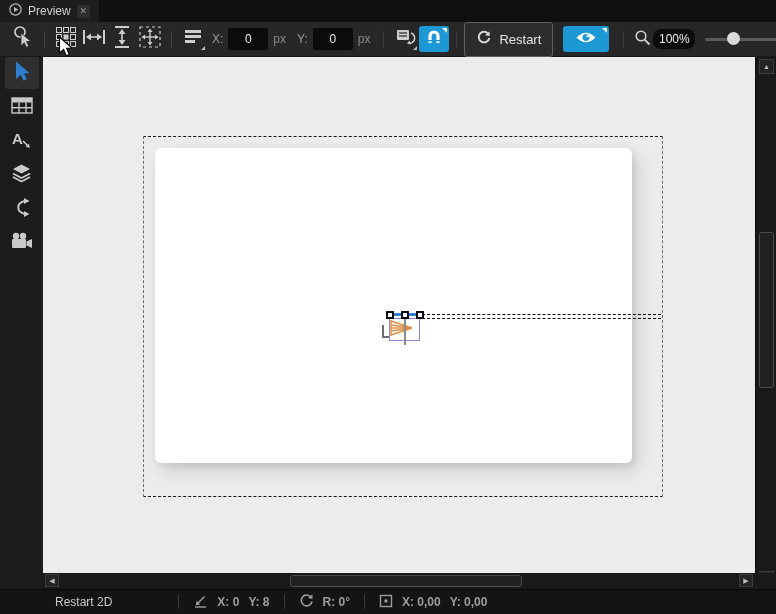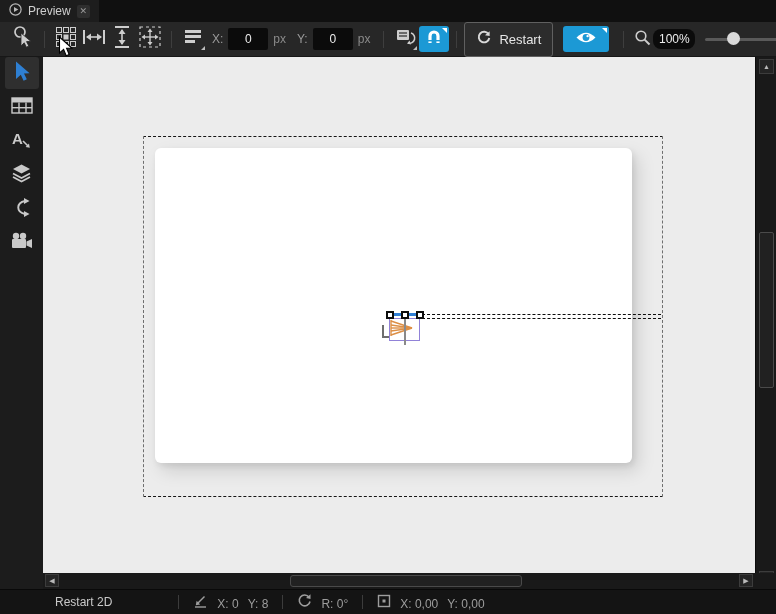--- a/index.html
+++ b/index.html
@@ -81,21 +81,21 @@
   .hs-thumb{position:absolute;left:247px;top:2px;width:232px;height:12px;background:#212121;
             border:1px solid #4a4a4a;border-radius:3px;box-sizing:border-box;}
   .scroll-corner{position:absolute;left:755px;top:573px;width:21px;height:16px;background:#191919;}
 
   
   .statusbar{position:absolute;left:0;top:589px;width:776px;height:25px;background:#141414;
              border-top:1px solid #090909;box-sizing:border-box;display:flex;align-items:center;
              font-size:12px;color:#9d9d9d;}
   .sb-name{margin-left:55px;color:#c9c9c9;flex:none;}
   .sb-div{width:1px;height:14px;background:#3c3c3c;margin:0 14px;flex:none;}
-  .sb-group{display:flex;align-items:flex-end;gap:9px;flex:none;}
+  .sb-group{display:flex;align-items:center;gap:9px;flex:none;font-weight:bold;}
   .sb-name-spacer{width:52px;flex:none;}
 
   
   .cursor{position:absolute;left:58px;top:36px;z-index:60;pointer-events:none;}
 </style>
 </head>
 <body>
 
 <div class="app">
 

